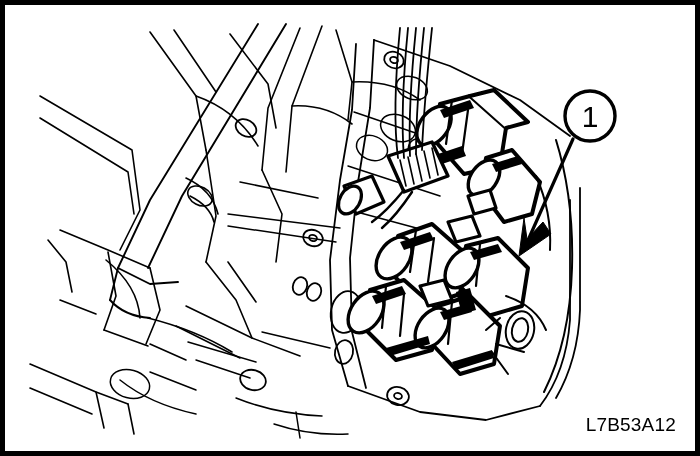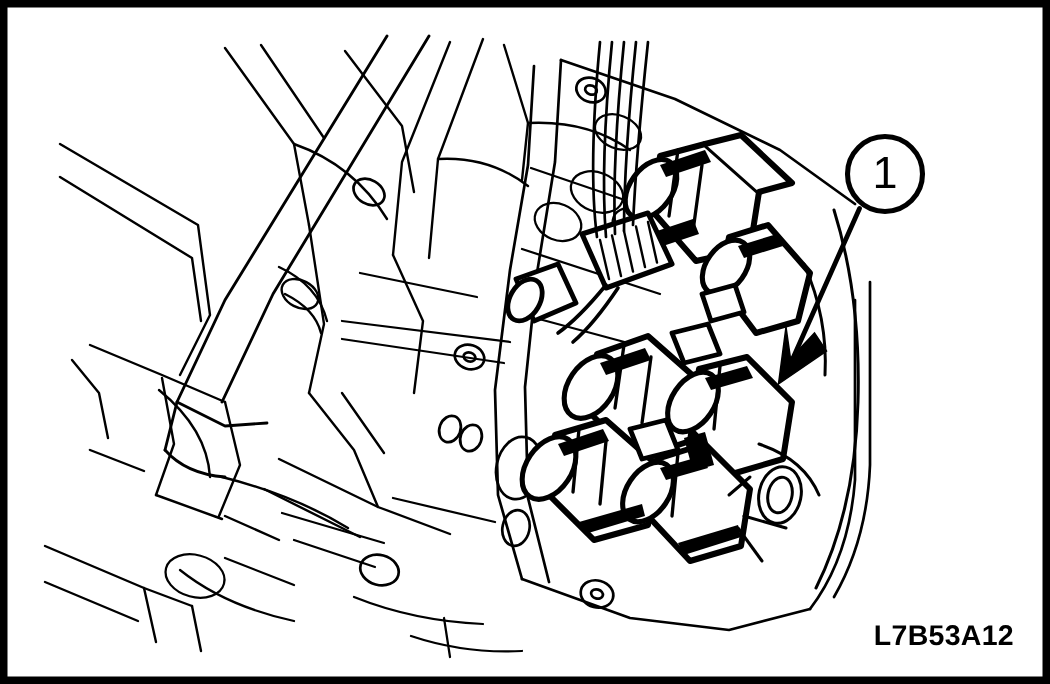--- a/index.html
+++ b/index.html
@@ -35,21 +35,21 @@
     width: 700px;
     height: 456px;
     display: block;
   }
   .figure-caption {
     position: absolute;
     right: 24px;
     bottom: 22px;
     font-family: "Liberation Sans", sans-serif;
     font-size: 19px;
-    font-weight: 700;
+    font-weight: 400;
     letter-spacing: 0.2px;
     color: #000000;
     white-space: nowrap;
     line-height: 1;
   }
   .callout-number-text {
     font-family: "Liberation Sans", sans-serif;
     font-size: 30px;
     font-weight: 400;
   }

